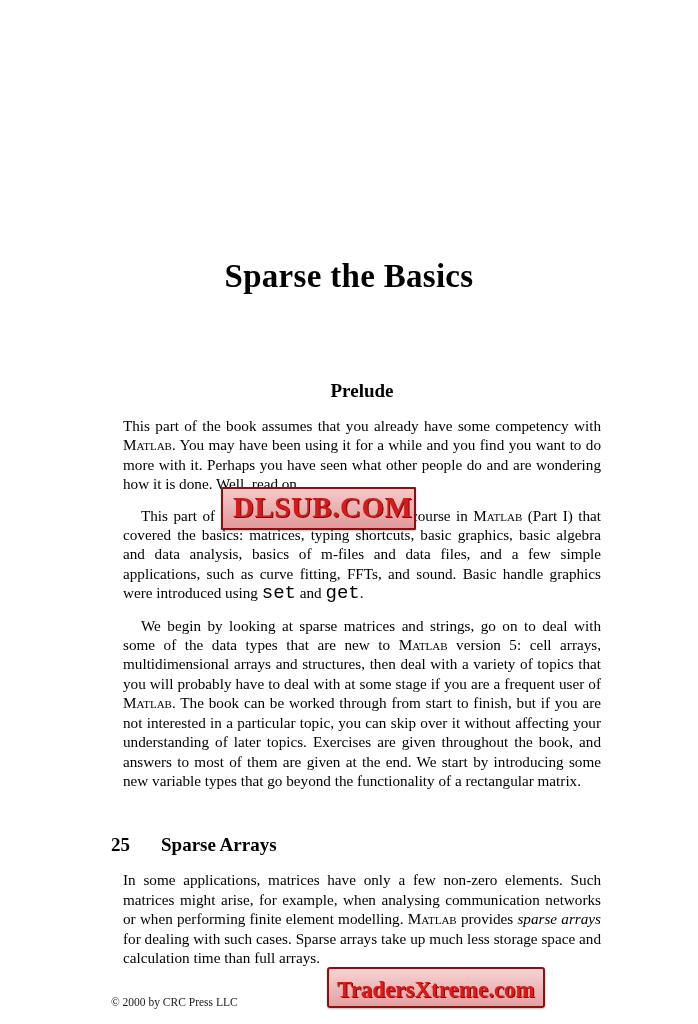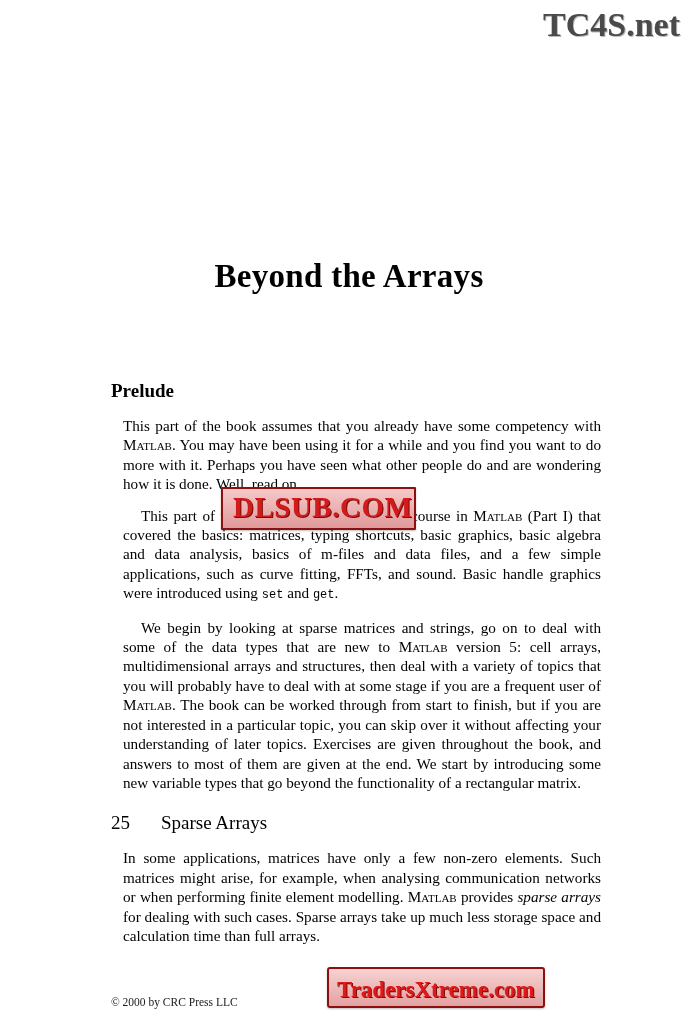--- a/index.html
+++ b/index.html
@@ -89,27 +89,28 @@
     top: 380px;
     width: 502px;
   }
 
   h2.section-head {
     font-family: "Liberation Serif", serif;
     font-weight: bold;
     font-size: 19px;
     margin: 0 0 14px 0;
     padding: 0;
+    text-align: center;
   }
 
   .numbered-head {
     font-family: "Liberation Serif", serif;
-    font-weight: normal;
+    font-weight: bold;
     font-size: 19px;
-    margin: 20px 0 14px 0;
+    margin: 44px 0 14px 0;
     padding: 0;
     display: flex;
   }
   .numbered-head .num {
     width: 50px;
     flex: 0 0 50px;
   }
 
   p.body-text {
     margin: 12px;
@@ -123,41 +124,40 @@
   p.body-text + p.body-text {
     text-indent: 18px;
   }
 
   .sc {
     font-variant: small-caps;
     font-size: 15.2px;
   }
   .tt {
     font-family: "Liberation Mono", monospace;
-    font-size: 12px;
+    font-size: 19px;
   }
   .it { font-style: italic; }
 
   .footer {
     position: absolute;
     left: 111px;
     top: 996px;
     font-size: 11.5px;
     font-family: Liberation Serif, serif;
     color: #1a1a1a;
   }
 </style>
 </head>
 <body>
 
 <div class="page">
 
-  <div class="wm-top">TC4S.net</div>
 
-  <div class="chapter-title">Beyond the Arrays</div>
+  <div class="chapter-title">Sparse the Basics</div>
 
   <div class="content">
 
     <h2 class="section-head">Prelude</h2>
 
     <p class="body-text"><span>This part of the book assumes that you already have some competency with </span><span class="sc">Matlab</span><span>. You may have been using it for a while and you find you want to do more with it. Perhaps you have seen what other people do and are wondering how it is done. Well, read on.</span></p>
 
     <p class="body-text"><span>This part of the book follows on from the course in </span><span class="sc">Matlab</span><span> (Part I) that covered the basics: matrices, typing shortcuts, basic graphics, basic algebra and data analysis, basics of m-files and data files, and a few simple applications, such as curve fitting, FFTs, and sound. Basic handle graphics were introduced using </span><span class="tt">set</span><span> and </span><span class="tt">get</span><span>.</span></p>
 
     <p class="body-text"><span>We begin by looking at sparse matrices and strings, go on to deal with some of the data types that are new to </span><span class="sc">Matlab</span><span> version 5: cell arrays, multidimensional arrays and structures, then deal with a variety of topics that you will probably have to deal with at some stage if you are a frequent user of </span><span class="sc">Matlab</span><span>. The book can be worked through from start to finish, but if you are not interested in a particular topic, you can skip over it without affecting your understanding of later topics. Exercises are given throughout the book, and answers to most of them are given at the end. We start by introducing some new variable types that go beyond the functionality of a rectangular matrix.</span></p>

